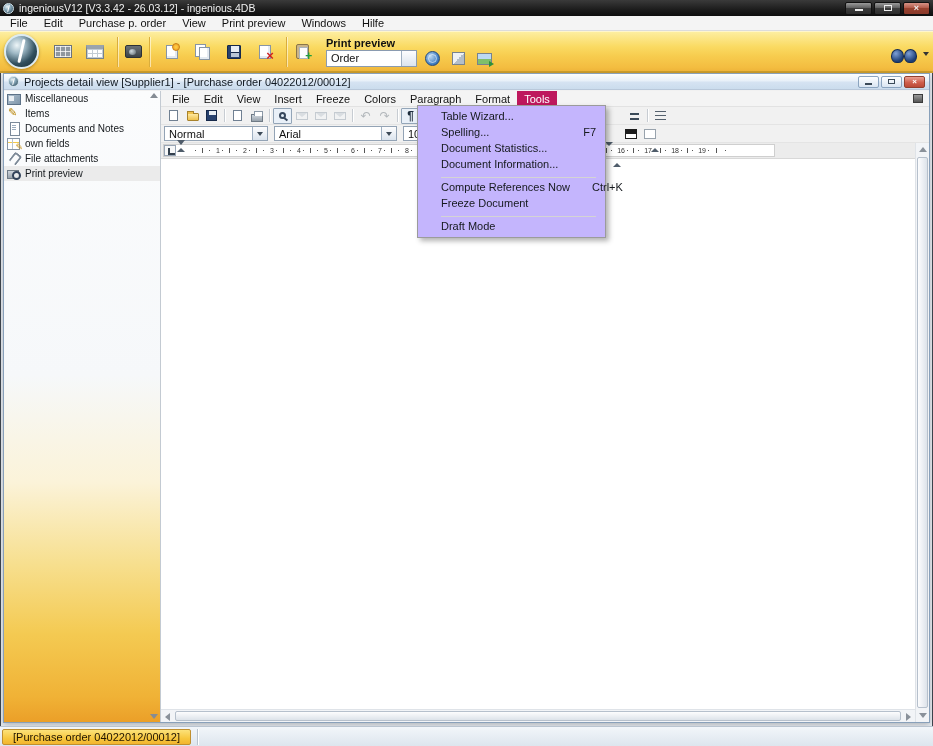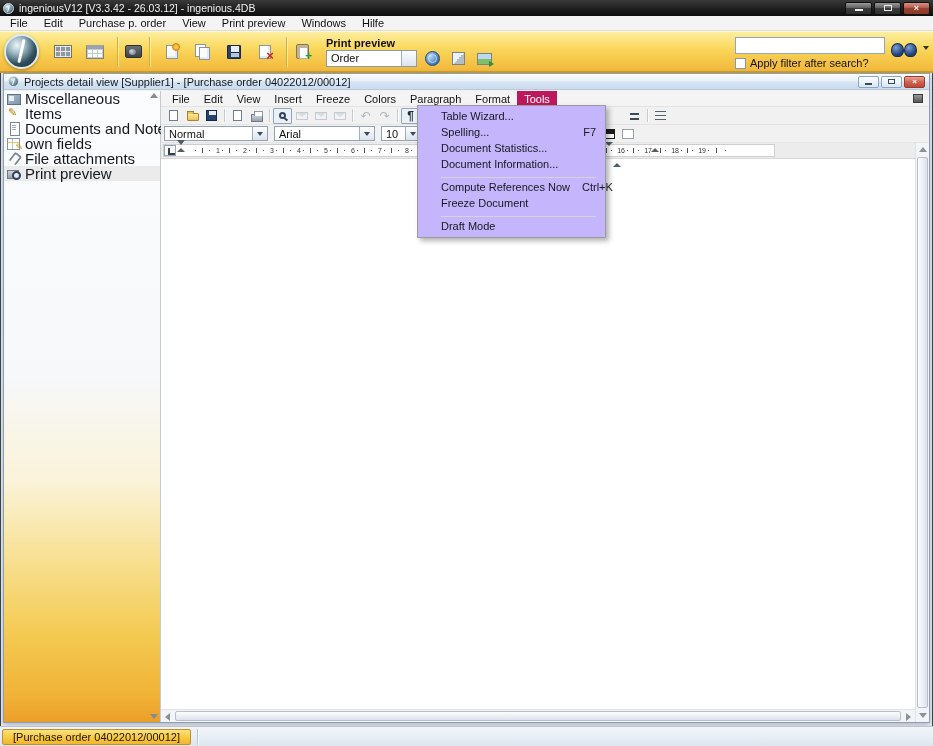--- a/index.html
+++ b/index.html
@@ -70,21 +70,21 @@
   .mdititle{height:16px;background:linear-gradient(#fbfdfe,#e7eff8 48%,#d6e3f2 52%,#cbdced);display:flex;align-items:center;font-size:11px;color:#101820;padding:0 4px;border-bottom:1px solid #b9c8da}
   .mdititle .ttext{flex:1;white-space:nowrap;overflow:hidden}
   .iwbtn{width:21px;height:12px;border:1px solid #8ba4bf;border-radius:2px;background:linear-gradient(#feffff,#d9e5f2);display:flex;align-items:center;justify-content:center;color:#2c3a48;font-size:8px;margin-left:2px}
   .iwbtn.close{background:linear-gradient(#eba193,#cf5f4d 55%,#bb4a38);border-color:#93402f;color:#fff;font-weight:bold}
   .g-min2{width:7px;height:2px;background:#39familiar;background:#394document;background:#3a4document;background:#3a4a58;margin-top:4px}
   .g-rest{width:7px;height:5px;border:1px solid #3a4a58}
   .mdibody{position:absolute;left:0;top:17px;right:0;bottom:0;display:flex}
 
   
   .sidebar{width:157px;flex:none;position:relative;border-right:1px solid #c3cad2;background:linear-gradient(#fbfcfd 0%,#f6f8fa 45%,#fbf3d9 62%,#f7df8e 75%,#f4ca52 86%,#f0b236 96%,#eb9f28 100%)}
-  .side-item{height:15px;display:flex;align-items:center;font-size:15px;color:#15191d;padding-left:3px;cursor:default}
+  .side-item{height:15px;display:flex;align-items:center;font-size:10px;color:#15191d;padding-left:3px;cursor:default}
   .side-item.selected{background:#ebebeb}
   .slabel{white-space:nowrap}
   .sicon{width:14px;height:13px;flex:none;margin-right:4px;position:relative;display:inline-block}
   .miscellaneous-icon::after{content:"";position:absolute;left:0;top:2px;width:12px;height:9px;background:linear-gradient(135deg,#aebfce,#7e95a9);border:1px solid #5d7288}
   .miscellaneous-icon::before{content:"";position:absolute;left:2px;top:4px;width:5px;height:5px;background:#e9eef3;z-index:1}
   .items-icon::after{content:"✎";font-size:11px;color:#b8860b;position:absolute;left:1px;top:-1px}
   .documents-icon::after{content:"";position:absolute;left:3px;top:0;width:8px;height:12px;background:#fff;border:1px solid #7b8a9a}
   .documents-icon::before{content:"";position:absolute;left:5px;top:3px;width:4px;height:1px;background:#9aabbc;box-shadow:0 2px 0 #9aabbc,0 4px 0 #9aabbc;z-index:1}
   .own-fields-icon::after{content:"";position:absolute;left:0;top:1px;width:11px;height:10px;background:#fff;border:1px solid #8795a5;background-image:linear-gradient(90deg,transparent 4px,#b9c4cf 4px,#b9c4cf 5px,transparent 5px),linear-gradient(transparent 3px,#f2c94c 3px,#f2c94c 4px,transparent 4px)}
   .own-fields-icon::before{content:"✎";font-size:9px;color:#c8931a;position:absolute;right:-2px;bottom:-2px;z-index:1}
@@ -164,21 +164,21 @@
   .f-caret{width:292px;margin-left:8px}
   .f-lock{width:28px;justify-content:center;margin-left:2px}
   .f-lock.off{color:#a8a8a8}
   .spacer{flex:1}
   .grip{width:13px;height:13px;margin-left:2px;background:linear-gradient(135deg,transparent 50%,#b9c2cc 50%,#b9c2cc 55%,transparent 55%,transparent 65%,#b9c2cc 65%,#b9c2cc 70%,transparent 70%,transparent 80%,#b9c2cc 80%,#b9c2cc 85%,transparent 85%)}
 
   
   .tpopup{position:absolute;left:417px;top:105px;width:189px;background:#c4b5fd;border:1px solid #9b9b9b;box-shadow:3px 3px 5px rgba(0,0,0,.3);z-index:50;padding:2px 0 3px}
   .trow{height:16px;display:flex;align-items:center;font-size:11px;color:#15191d;padding:0 9px 0 23px}
   .trow .tlab{flex:1;white-space:nowrap}
-  .trow .tsh{color:#15191d;margin-left:12px}
+  .trow .tsh{color:#15191d;margin-left:22px}
   .trow.separator{height:7px;pointer-events:none}
   .trow.separator::after{content:"";display:block;width:100%;border-top:1px solid #d4d4d4;margin-top:3px}
 
   
   .appstatus{position:absolute;left:0;top:726px;width:933px;height:20px;background:linear-gradient(#f2f6fa,#dde5ee);border-top:1px solid #b9c4d0;display:flex;align-items:center;padding:0 2px}
   .taskbtn{height:16px;padding:0 10px;display:flex;align-items:center;font-size:11px;color:#201500;background:linear-gradient(#fce27a,#f7c73e 60%,#f2b52e);border:1px solid #c08f2f;border-radius:2px;white-space:nowrap}
   .tasksep{width:1px;height:16px;background:#b9c4d0;box-shadow:1px 0 0 #fff;margin-left:6px}
 </style>
 </head>
 <body>
@@ -262,27 +262,20 @@
           <i class="i-globe"></i>
         </span>
       <span class="tbtn">
           <i class="i-pkg"></i>
         </span>
       <span class="tbtn">
           <i class="i-imgx"></i>
         </span>
     </span>
     <span class="rightbox">
-      <span class="searchwrap">
-        <input class="searchinput" value="" style="">
-        <span class="chkrow">
-          <span class="chk"></span>
-          <span>Apply filter after search?</span>
-        </span>
-      </span>
       <span class="i-binoc"></span>
       <span class="bincaret"></span>
     </span>
   </div>
 
   <div class="mdi">
     <div class="mdititle">
       <span class="mini-logo"></span>
       <span class="ttext">Projects detail view [Supplier1] - [Purchase order 04022012/00012]</span>
       <span class="iwbtn">
@@ -409,21 +402,21 @@
             </span>
         </div>
 
         <div class="edtb">
           <span class="combo2" style="width:104px">
             <span class="cval">Normal</span>
             <span class="cbtn">
                 <i class="car" style="border-top:4px solid #3c4a58"></i>
               </span>
           </span>
-          <span class="combo2" style="width:101px">
+          <span class="combo2" style="width:123px">
             <span class="cval">Arial</span>
             <span class="cbtn">
                 <i class="car" style="border-top:4px solid #3c4a58"></i>
               </span>
           </span>
           <span class="combo2" style="width:40px">
             <span class="cval">10</span>
             <span class="cbtn">
                 <i class="car" style="border-top:4px solid #3c4a58"></i>
               </span>

